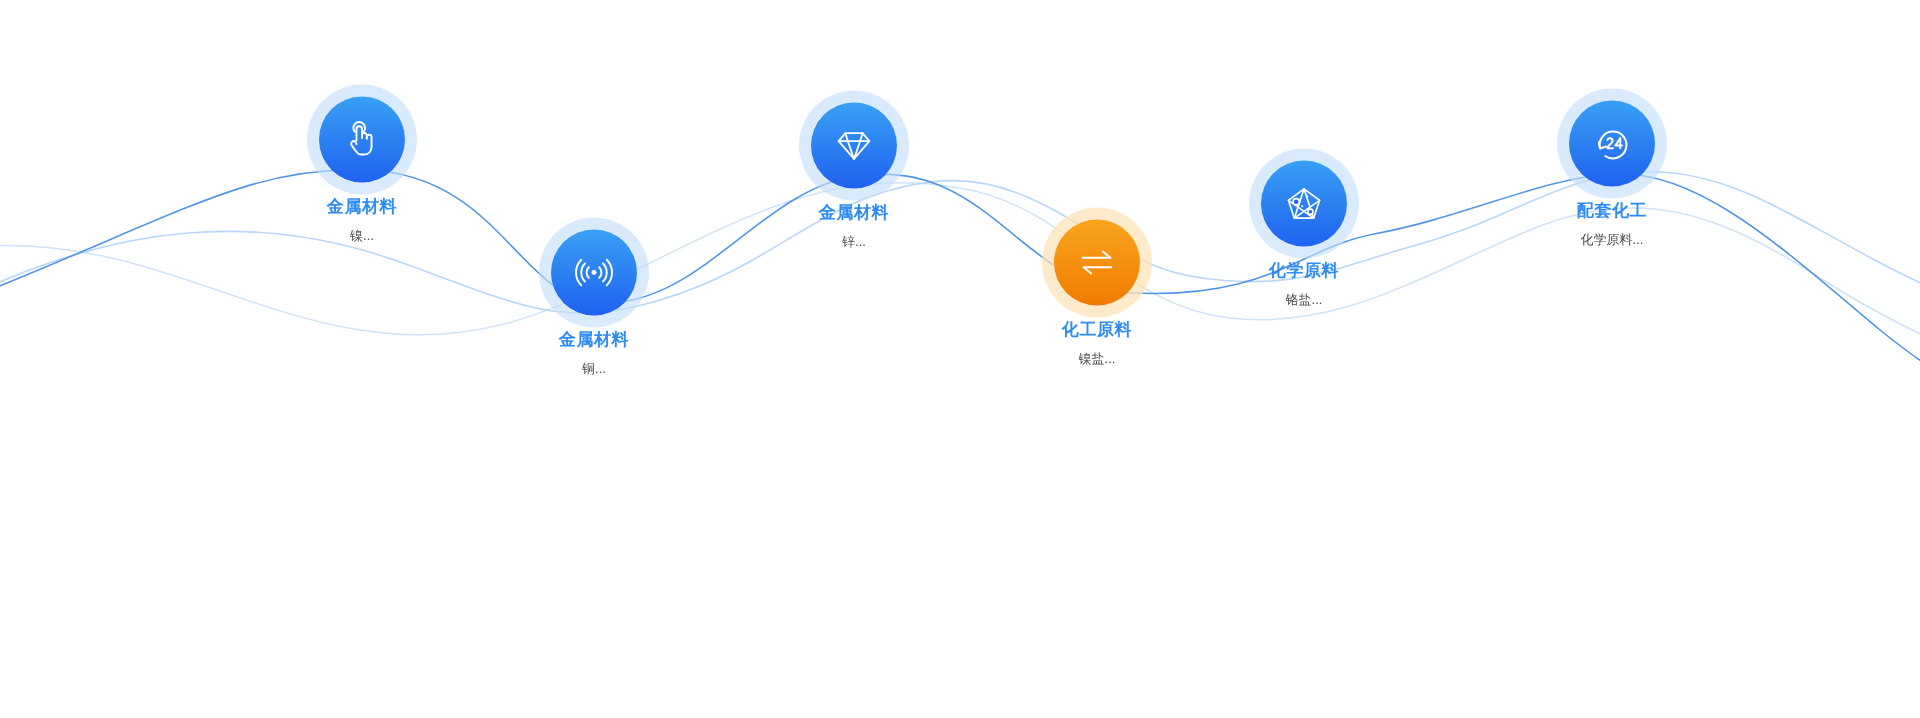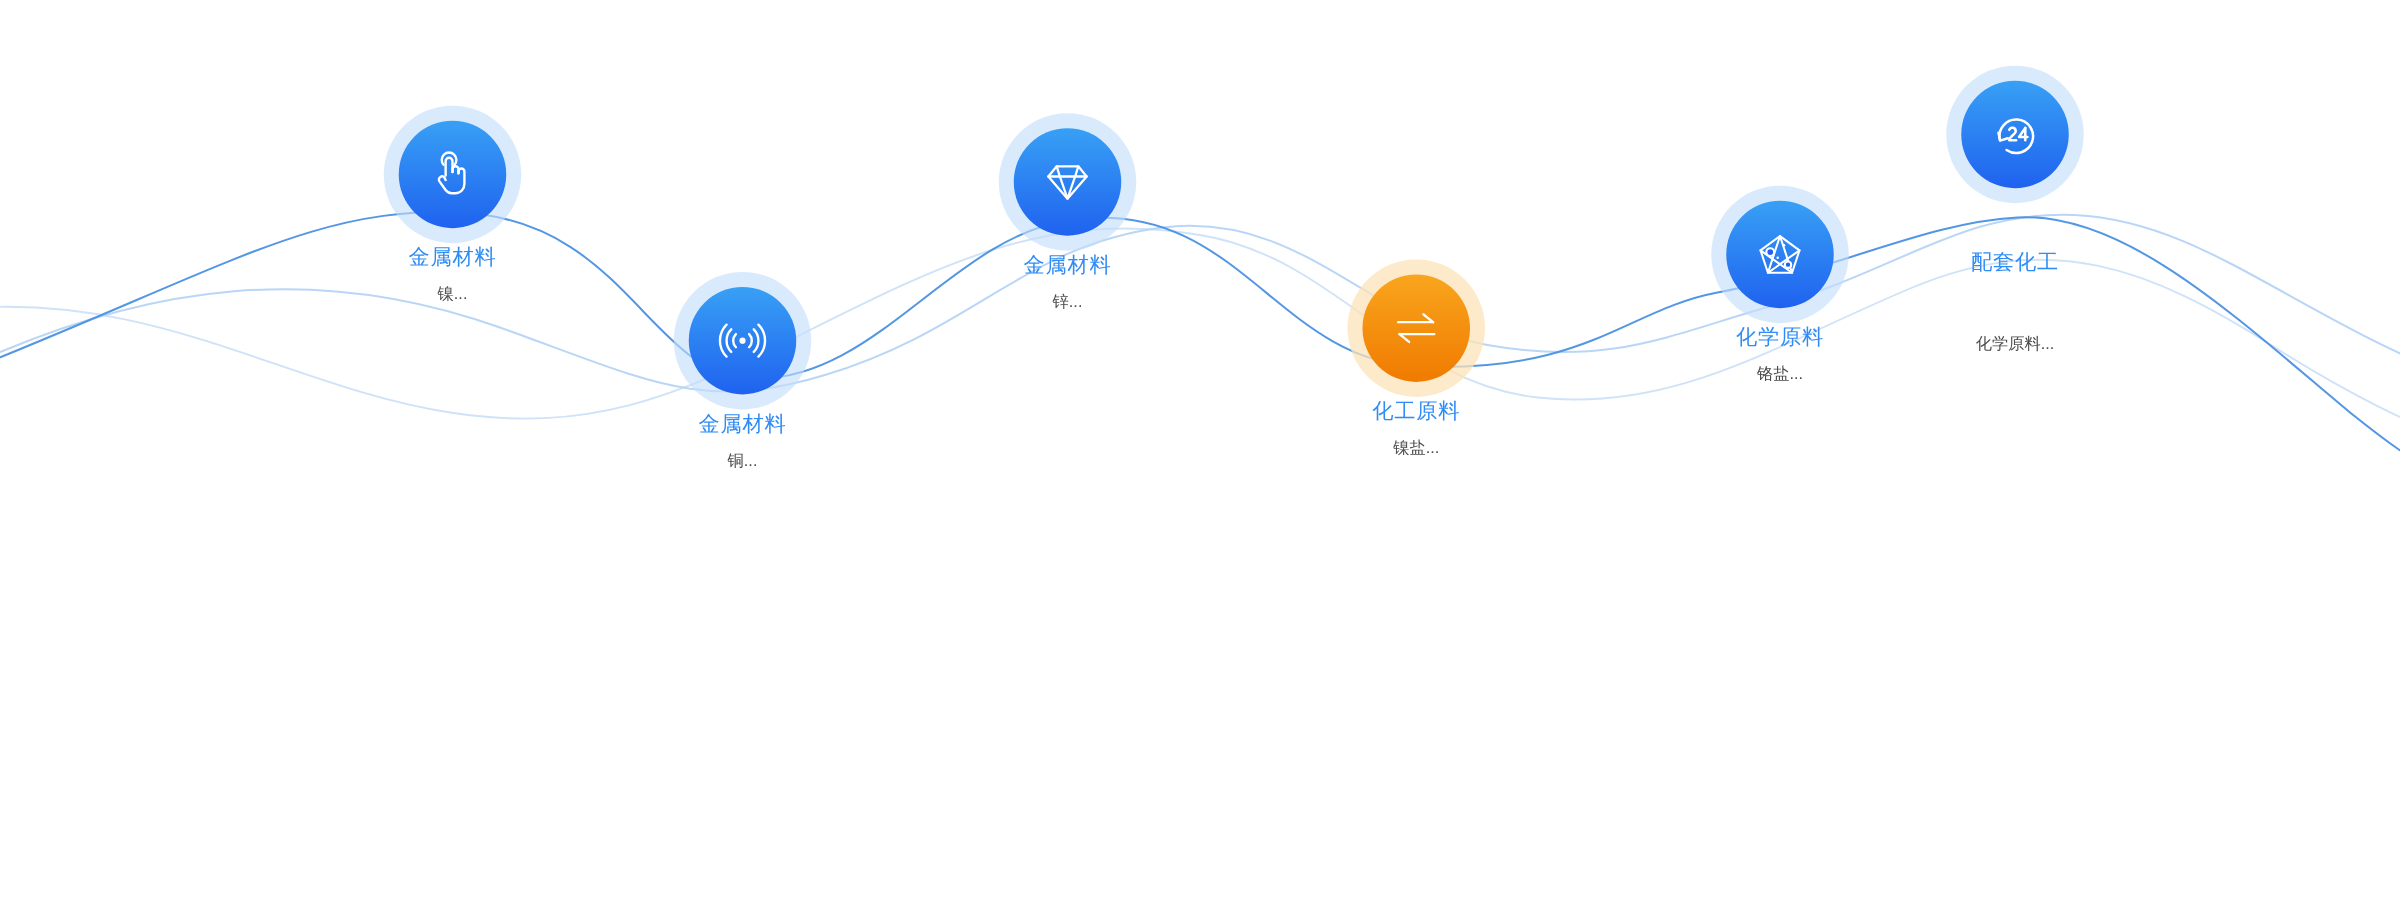--- a/index.html
+++ b/index.html
@@ -50,21 +50,21 @@
     position: relative;
     border-radius: 50%;
     display: flex;
     align-items: center;
     justify-content: center;
   }
   .bubble svg { display: block; }
   .node .title {
     margin-top: 14px;
     font-size: 17px;
-    font-weight: 400;
+    font-weight: 700;
     color: #2f8cf5;
     letter-spacing: 0.6px;
     white-space: nowrap;
     line-height: 1.2;
   }
   .node .subtitle {
     margin-top: 11px;
     font-size: 13px;
     color: #4a4a4a;
     white-space: nowrap;
@@ -131,39 +131,39 @@
             <path d="M8 19.5 H40"></path>
             <path d="M15 11 L17.6 19.5 L24 38 L30.4 19.5 L33 11"></path>
           </g>
         </svg>
       </div>
     </div>
     <div class="title">金属材料</div>
     <div class="subtitle">锌...</div>
   </div>
 
-  <div class="node" style="left:1133px; top:293px;align-items:center;">
+  <div class="node" style="left:1097px; top:293px;align-items:center;">
     <div class="bubble-wrap">
       <div class="halo" style="width:110px;height:110px;background:#fce3b8;opacity:.75;"></div>
       <div class="bubble" style="width:86px;height:86px;background:linear-gradient(180deg,#f9a51e 0%,#f07b00 100%);">
         <svg width="46" height="46" viewBox="0 0 48 48">
           <g fill="none" stroke="#ffffff" stroke-width="2" stroke-linecap="round" stroke-linejoin="round">
             <path d="M9 19 H38"></path>
             <path d="M30 12.5 L38 19"></path>
             <path d="M39 29 H10"></path>
             <path d="M18 35.5 L10 29"></path>
           </g>
         </svg>
       </div>
     </div>
     <div class="title">化工原料</div>
     <div class="subtitle">镍盐...</div>
   </div>
 
-  <div class="node" style="left:1424px; top:234px;">
+  <div class="node" style="left:1304px; top:234px;">
     <div class="bubble-wrap">
       <div class="halo" style="width:110px;height:110px;background:#c3ddfb;opacity:.62;"></div>
       <div class="bubble" style="width:86px;height:86px;background:linear-gradient(180deg,#38a0f5 0%,#1f62ef 100%);">
         <svg width="44" height="44" viewBox="0 0 48 48">
           <g fill="none" stroke="#ffffff" stroke-width="1.8" stroke-linejoin="round" stroke-linecap="round">
             <path d="M24 8 L41 20.5 L34.5 40 H13.5 L7 20.5 Z"></path>
             <path d="M24 8 L13.5 40"></path>
             <path d="M24 8 L34.5 40"></path>
             <path d="M7 20.5 L34.5 40"></path>
             <path d="M41 20.5 L13.5 40"></path>
@@ -172,21 +172,21 @@
             <circle cx="27.5" cy="16" r="1.1" fill="#ffffff" stroke="none"></circle>
             <circle cx="22" cy="27" r="1.1" fill="#ffffff" stroke="none"></circle>
           </g>
         </svg>
       </div>
     </div>
     <div class="title">化学原料</div>
     <div class="subtitle">铬盐...</div>
   </div>
 
-  <div class="node" style="left:1612px; top:174px;gap:36px;">
+  <div class="node" style="left:1612px; top:174px;">
     <div class="bubble-wrap">
       <div class="halo" style="width:110px;height:110px;background:#c3ddfb;opacity:.62;"></div>
       <div class="bubble" style="width:86px;height:86px;background:linear-gradient(180deg,#38a0f5 0%,#1f62ef 100%);">
         <svg width="46" height="46" viewBox="0 0 48 48">
           <g fill="none" stroke="#ffffff" stroke-width="2.1" stroke-linecap="round" stroke-linejoin="round">
             <path d="M11.4 28.6a14 14 0 1 1 5.6 8.4"></path>
             <path d="M10.2 22.6 L11.6 29.2 L18 27.2"></path>
             <path d="M19.2 20.2a2.8 2.8 0 0 1 5.4 1.1c0 2.6-5.4 4.4-5.4 7.6h5.8"></path>
             <path d="M32.6 18.6 V28.9"></path>
             <path d="M32.6 18.6 L27.4 26.2 H34.4"></path>

